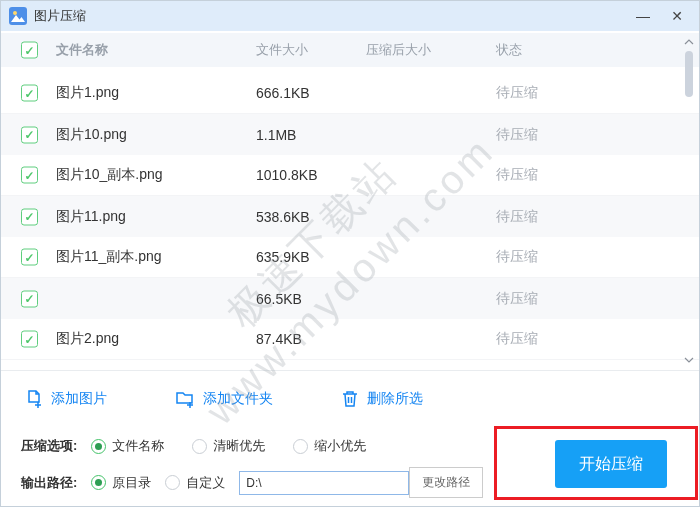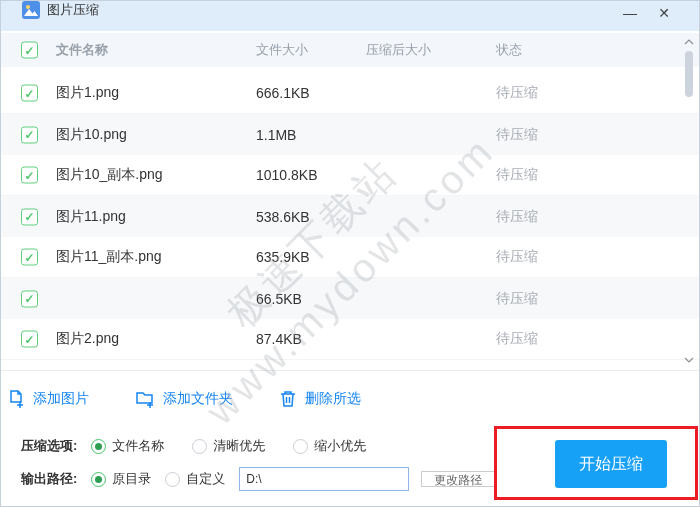--- a/index.html
+++ b/index.html
@@ -1,20 +1,20 @@
 <!DOCTYPE html>
 <html><head>
 <meta charset="utf-8">
 <style>
   * { margin:0; padding:0; box-sizing:border-box; font-family:"Liberation Sans", sans-serif; }
   html,body { width:700px; height:507px; background:#fff; overflow:hidden; }
   .window { position:relative; width:700px; height:507px; background:#fff; border:1px solid #c5d0da; overflow:hidden; }
 
   
-  .titlebar { position:absolute; left:0; top:0; width:100%; height:30px; background:#dfecfa; display:flex; align-items:flex-start; padding:0 21px; }
+  .titlebar { position:absolute; left:0; top:0; width:100%; height:30px; background:#dfecfa; display:flex; align-items:center; padding:0 8px; }
   .app-icon { width:18px; height:18px; margin-right:7px; }
   .app-title { font-size:13px; color:#333; }
   .win-controls { margin-left:auto; display:flex; align-items:center; gap:6px; }
   .win-btn { width:28px; height:24px; display:flex; align-items:center; justify-content:center; font-size:14px; color:#444; cursor:pointer; }
 
   
   .list-header { position:absolute; left:0; top:32px; width:100%; height:34px; background:#f3f6fa; display:flex; align-items:center; }
   .hdr-text { font-size:13px; color:#98a0aa; position:absolute; }
   .hdr-name { left:55px;font-weight:bold; } .hdr-size { left:255px; } .hdr-comp { left:365px; } .hdr-status { left:495px; }
 
@@ -33,37 +33,37 @@
   .scroll-arrow { position:absolute; left:0; width:16px; height:14px; display:flex; align-items:center; justify-content:center; color:#8a9099; cursor:pointer; }
   .scroll-up { top:2px; } .scroll-down { bottom:2px; }
   .scroll-thumb { position:absolute; left:4px; top:18px; width:8px; height:46px; background:#ccd3dd; border-radius:4px; cursor:pointer; }
 
   
   .watermark { position:absolute; left:90px; top:110px; width:480px; height:300px; display:flex; flex-direction:column; align-items:center; justify-content:center; transform:rotate(-45deg); pointer-events:none; z-index:5; }
   .wm-line { font-size:40px; color:rgba(160,166,173,0.30); letter-spacing:4px; line-height:1.35; white-space:nowrap; }
 
   
   .divider { position:absolute; left:0; top:369px; width:100%; border-top:1px solid #e9ecef; }
-  .toolbar { position:absolute; left:5px; top:382px; height:32px; display:flex; align-items:center; gap:46px; }
+  .toolbar { position:absolute; left:23px; top:382px; height:32px; display:flex; align-items:center; gap:68px; }
   .tool-btn { display:flex; align-items:center; gap:8px; color:#1585f2; font-size:14px; cursor:pointer; }
   .tool-btn svg { display:block; }
 
   .opt-row { position:absolute; left:20px; display:flex; align-items:center; font-size:13px; color:#333; }
   .opt-label { font-weight:bold; margin-right:14px; }
   .radio-group { display:flex; align-items:center; }
   .radio-item { display:flex; align-items:center; margin-right:28px; cursor:pointer; }
   .radio { width:15px; height:15px; border-radius:50%; border:1px solid #c9ced4; background:#fff; margin-right:6px; position:relative; }
   .radio.selected { border-color:#45c36a; }
   .radio.selected::after { content:""; position:absolute; left:3px; top:3px; width:7px; height:7px; border-radius:50%; background:#2e9e53; }
   .row-options { top:436px; }
   .row-path { top:466px; }
   .row-path .radio-item { margin-right:14px; }
 
   .path-input { width:170px; height:24px; border:1px solid #8fb8e8; font-size:12px; color:#333; padding:0 6px; background:#fff; outline:none; }
-  .change-path-btn { margin-left:12px; height:16px; padding:0 12px; background:#fff; border:1px solid #ccc; color:#666; font-size:12px; cursor:pointer; }
+  .change-path-btn { margin-left:0; height:31px; padding:0 12px; background:#fff; border:1px solid #ccc; color:#666; font-size:12px; cursor:pointer; }
 
   .start-btn { position:absolute; left:554px; top:439px; width:112px; height:48px; background:#16a0f6; color:#fff; font-size:16px; border:none; border-radius:3px; cursor:pointer; z-index:6; }
   .annotation-rect { position:absolute; left:493px; top:425px; width:204px; height:74px; border:3px solid #ec1c24; pointer-events:none; z-index:10; }
 </style>
 </head>
 <body>
 
 <div class="window">
 
   <div class="titlebar">

